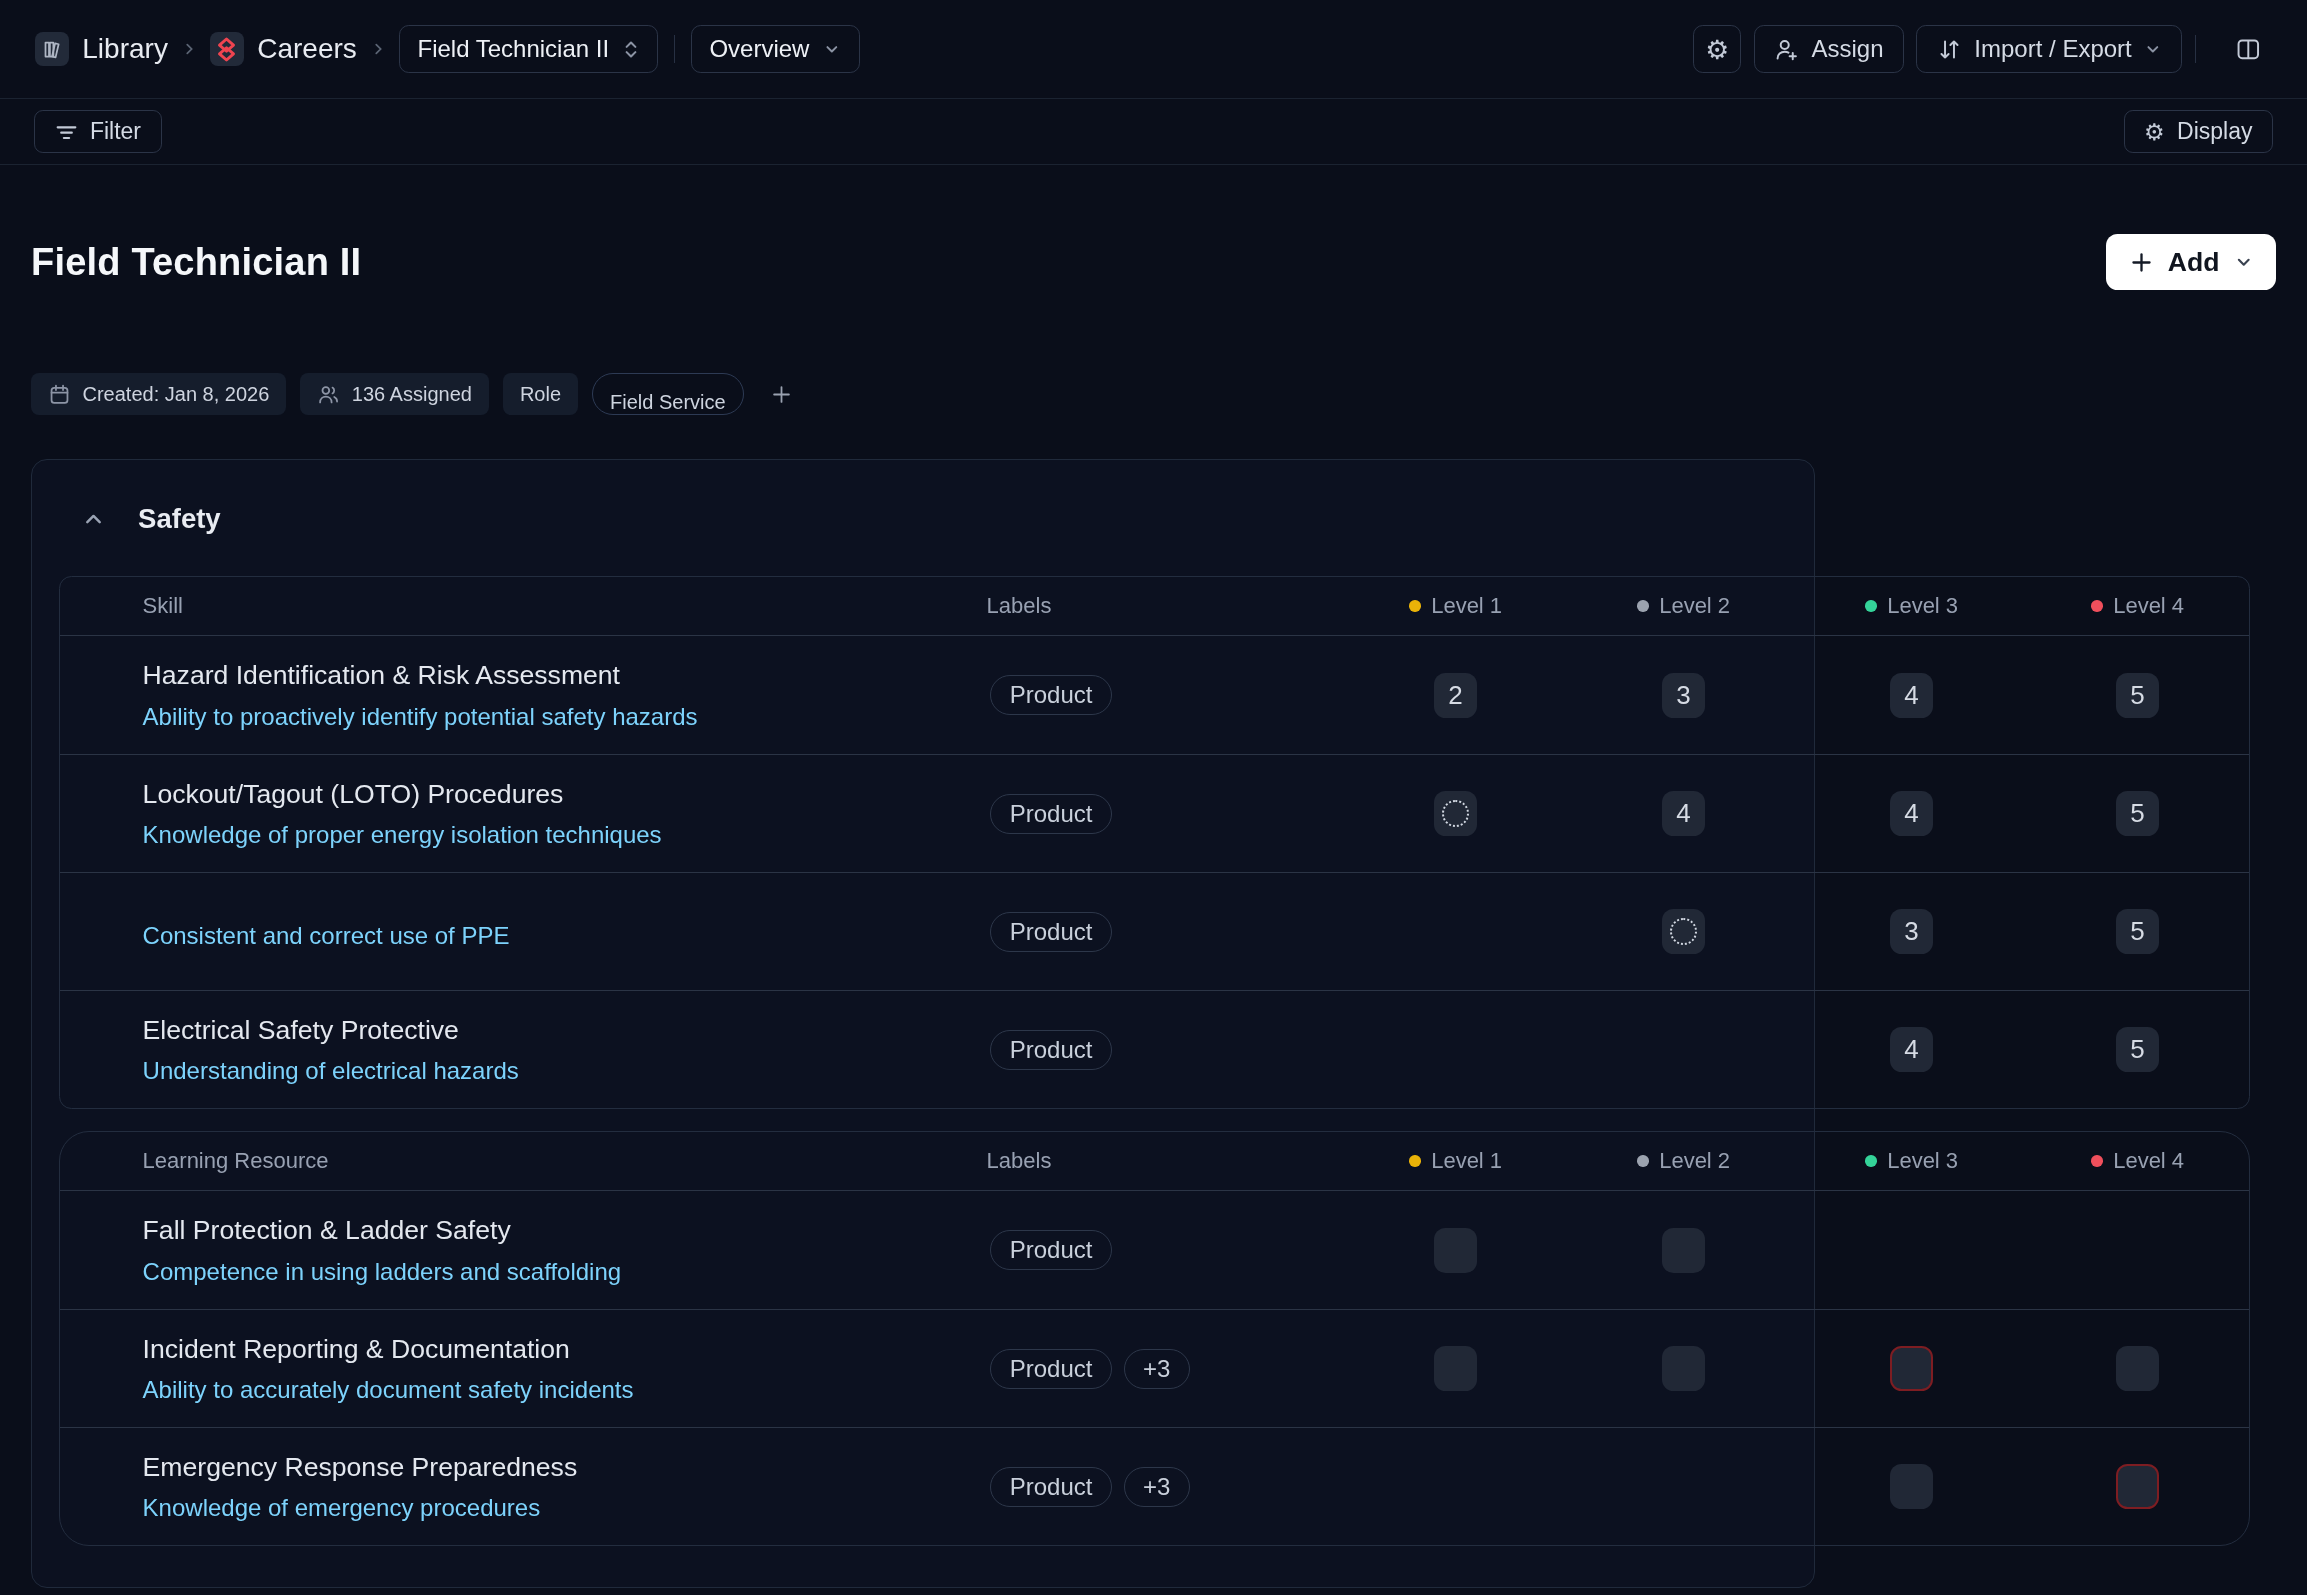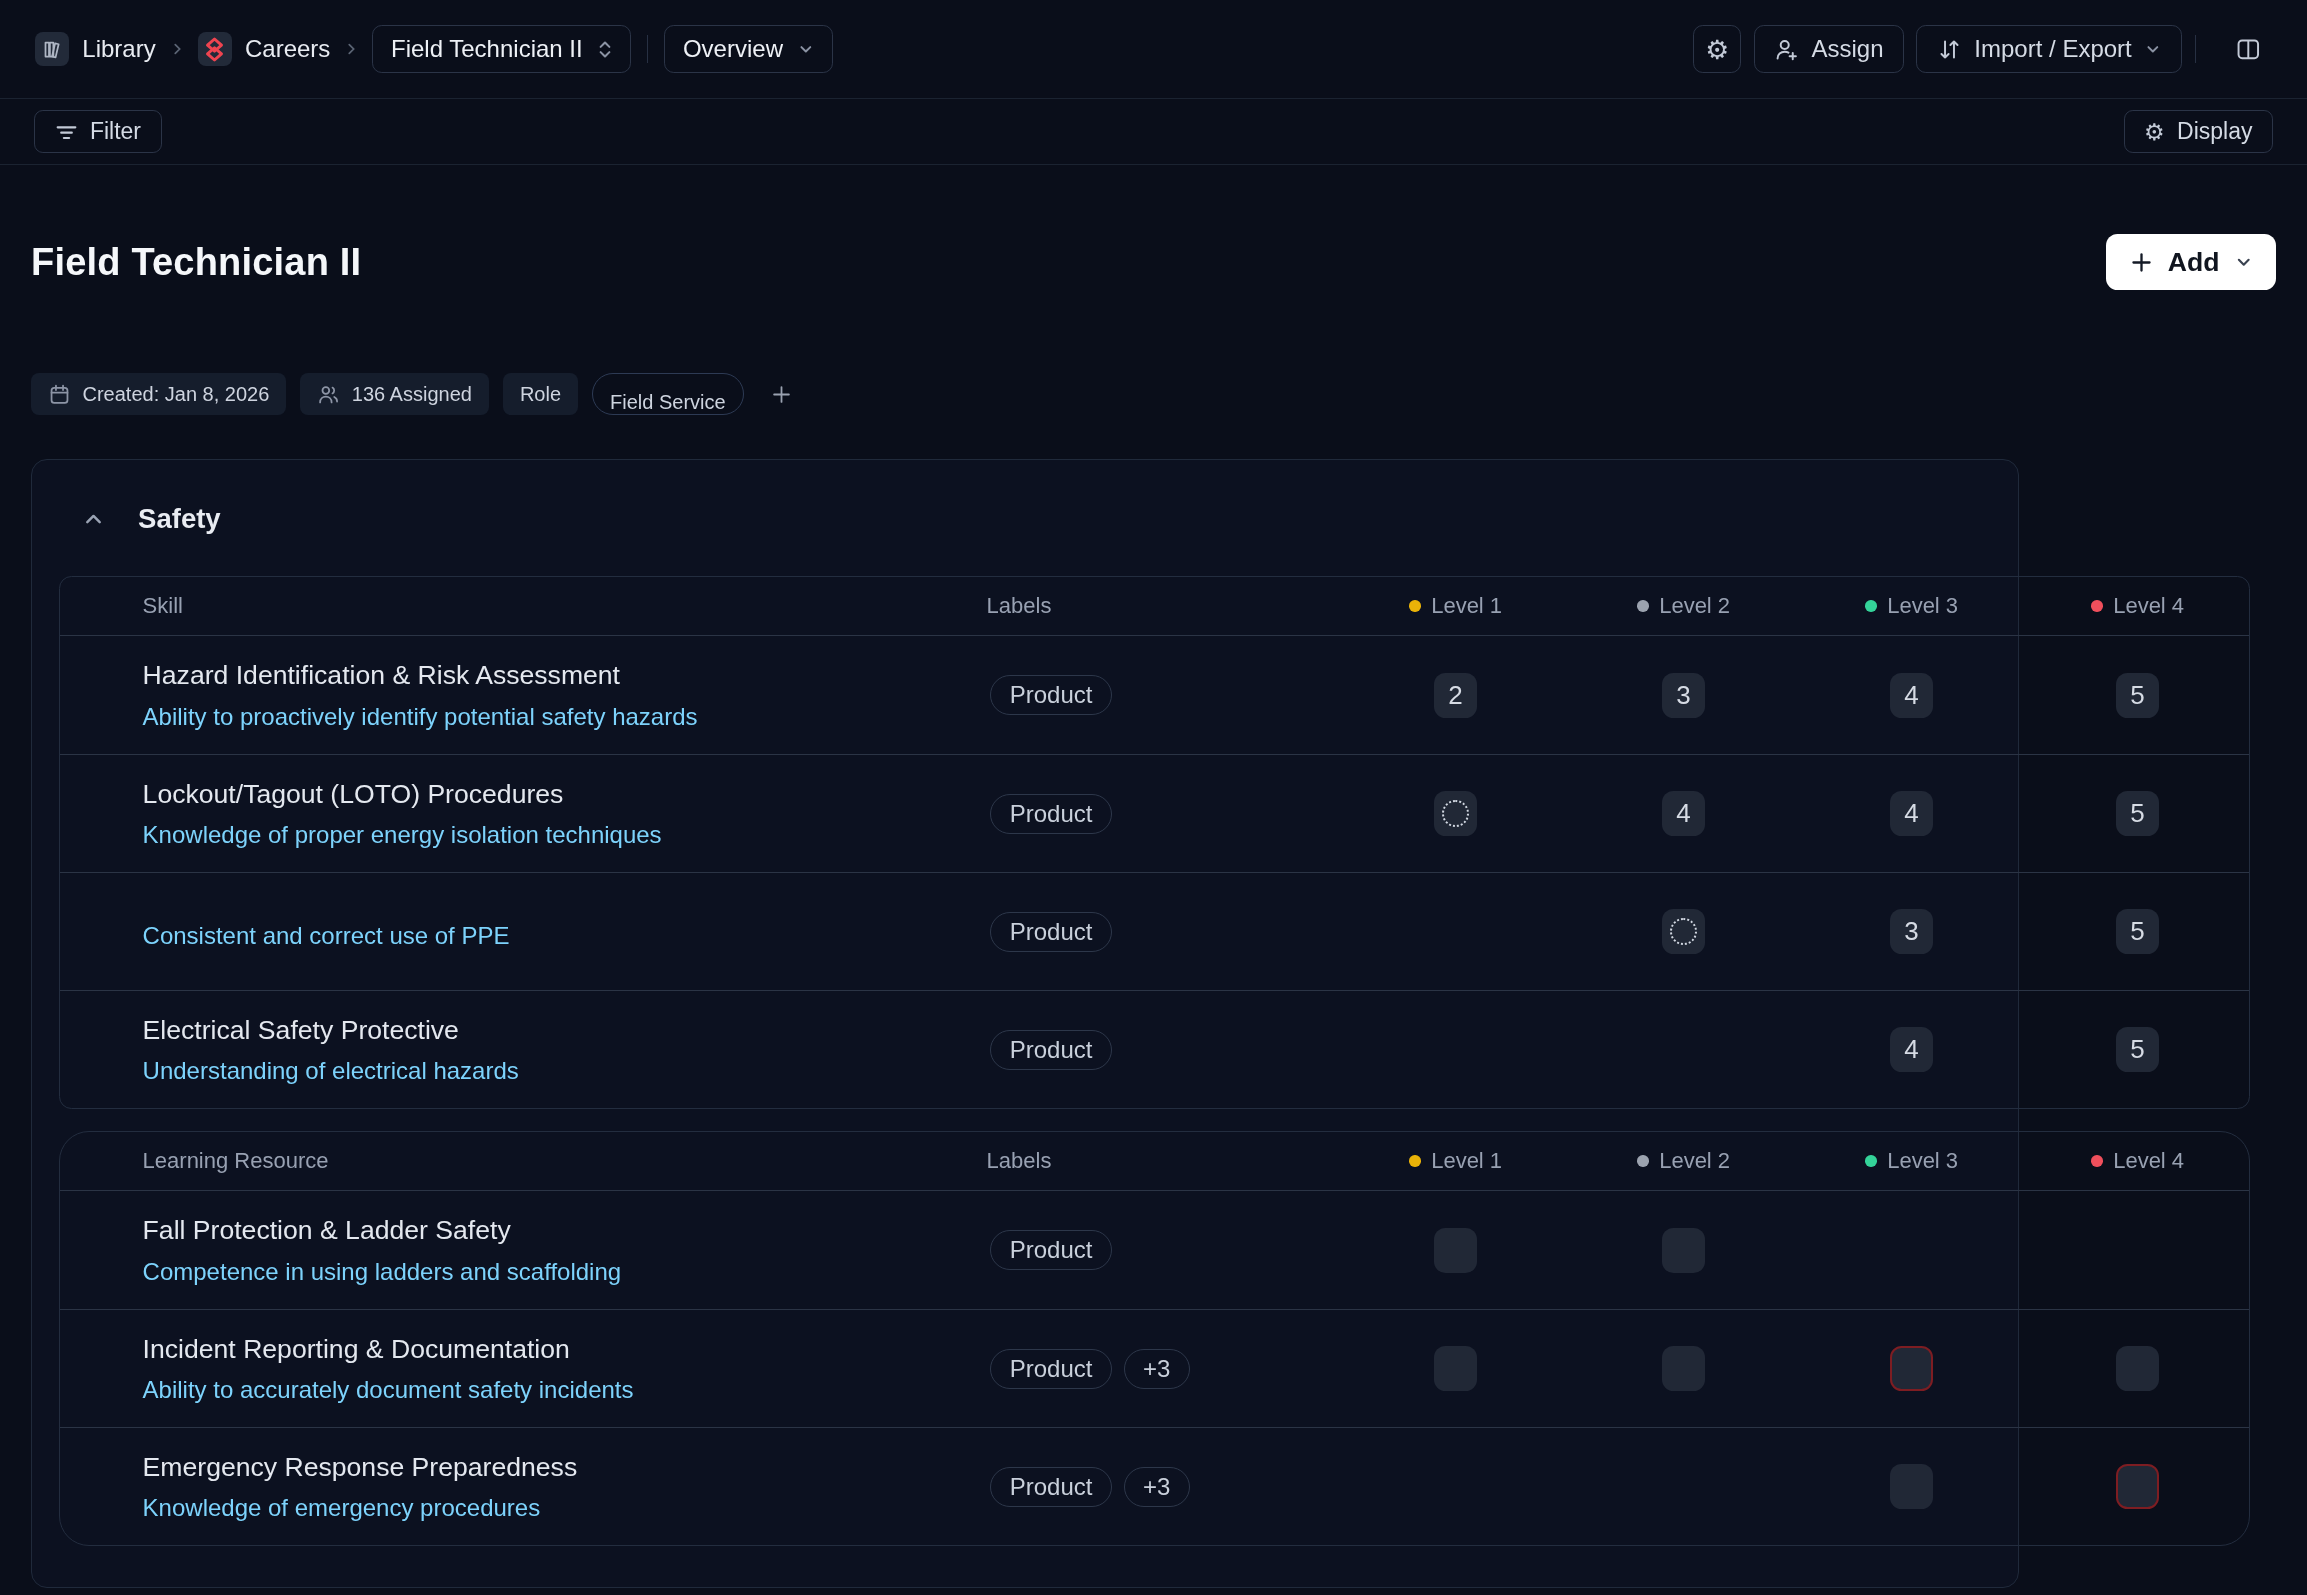--- a/index.html
+++ b/index.html
@@ -4,21 +4,21 @@
 <style>
   * { margin:0; padding:0; box-sizing:border-box; }
   html,body { background:#070b14; }
   body { font-family:"Liberation Sans","DejaVu Sans",sans-serif; }
   .app { position:relative; width:2307px; height:1596px; background:#0a0e1a; color:#e6e9f0; overflow:hidden; }
 
   
   .topbar { height:99px; display:flex; align-items:center; justify-content:space-between;
             padding:0 35px; border-bottom:0.9px solid #1b2331; }
   .tb-left, .tb-right { display:flex; align-items:center; }
-  .crumb { display:flex; align-items:center; gap:13.3px; font-size:24px; color:#e8ebf1; cursor:pointer; }
+  .crumb { display:flex; align-items:center; gap:13.3px; font-size:28px; color:#e8ebf1; cursor:pointer; }
   .icon-chip { width:34px; height:34px; border-radius:8px; background:#222a39; display:flex; align-items:center; justify-content:center; }
   .sep { margin:0 14px; display:flex; align-items:center; }
   .select-box { display:flex; align-items:center; gap:14px; height:48px; padding:0 17.7px;
                 border:0.9px solid #2b3447; border-radius:9.8px; background:transparent;
                 font-size:24px; color:#eef1f6; cursor:pointer; font-family:inherit; }
   .vdiv { width:0.9px; height:28px; background:#273043; margin:0 16px; }
   .btn { display:flex; align-items:center; gap:12.4px; height:48px; padding:0 19.5px;
          border:0.9px solid #2b3447; border-radius:9.8px; background:transparent;
          font-size:24px; color:#d5dbe5; cursor:pointer; font-family:inherit; }
   .icon-btn { width:48px; padding:0; justify-content:center; }
@@ -39,21 +39,21 @@
              font-size:26.6px; font-weight:600; cursor:pointer; font-family:inherit; }
 
   .badges { margin-top:83px; display:flex; align-items:center; gap:14px; }
   .badge { display:flex; align-items:center; gap:11.5px; height:42px; padding:0 17px;
            background:#151d2c; border-radius:8px; font-size:20px; color:#ced4df; }
   .badge.outline { background:transparent; border:0.9px solid #2d3a54; border-radius:21px;align-items:flex-end; }
   .plus-btn { width:41px; height:41px; background:transparent; border:none; cursor:pointer;
               display:flex; align-items:center; justify-content:center; margin-left:3.5px; }
 
   
-  .card { margin-top:44px; width:1988px; border:0.9px solid #202a3b; border-radius:16px;
+  .card { margin-top:44px; width:1784px; border:0.9px solid #202a3b; border-radius:16px;
           background:#0c1120; padding:34px 26.6px 41px 26.6px; }
   .card-head { display:flex; align-items:center; gap:30px; height:50px; padding-left:19.5px; margin-bottom:32px; }
   .card-head h2 { font-size:27.5px; font-weight:bold; color:#e9ecf2; }
   .collapse-btn { background:none; border:none; cursor:pointer; display:flex; align-items:center; justify-content:center; width:30px; height:30px; }
 
   .table { width:2191px; border:0.9px solid #232d3f; border-radius:12.4px; overflow:hidden; }
   .table + .table { margin-top:22px;border-radius:30px; }
   .grid { display:grid; grid-template-columns:927px 355px 228px 228px 228px 224px; }
   .thead { height:59px; align-items:center; border-bottom:0.9px solid #2b3445; }
   .th { font-size:22px; color:#98a1b2; }

